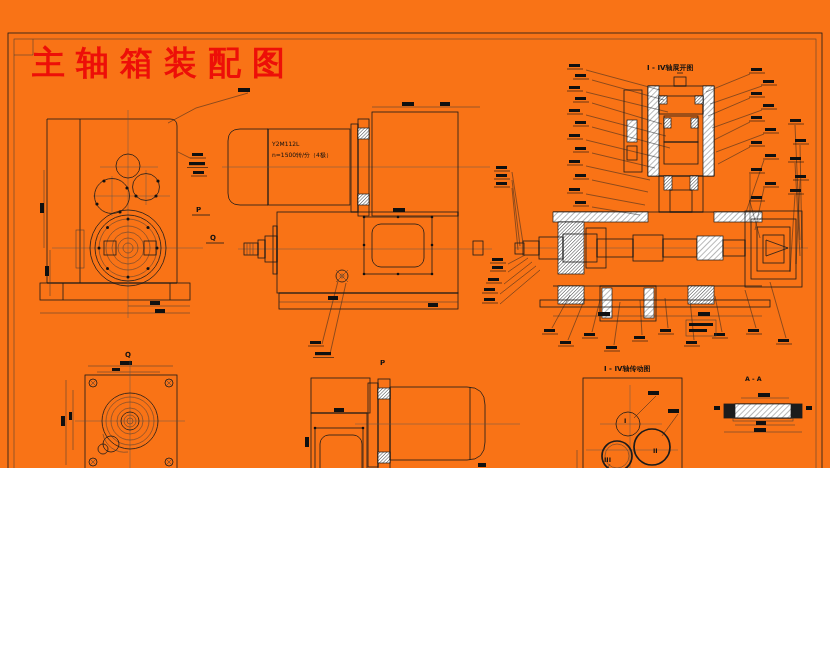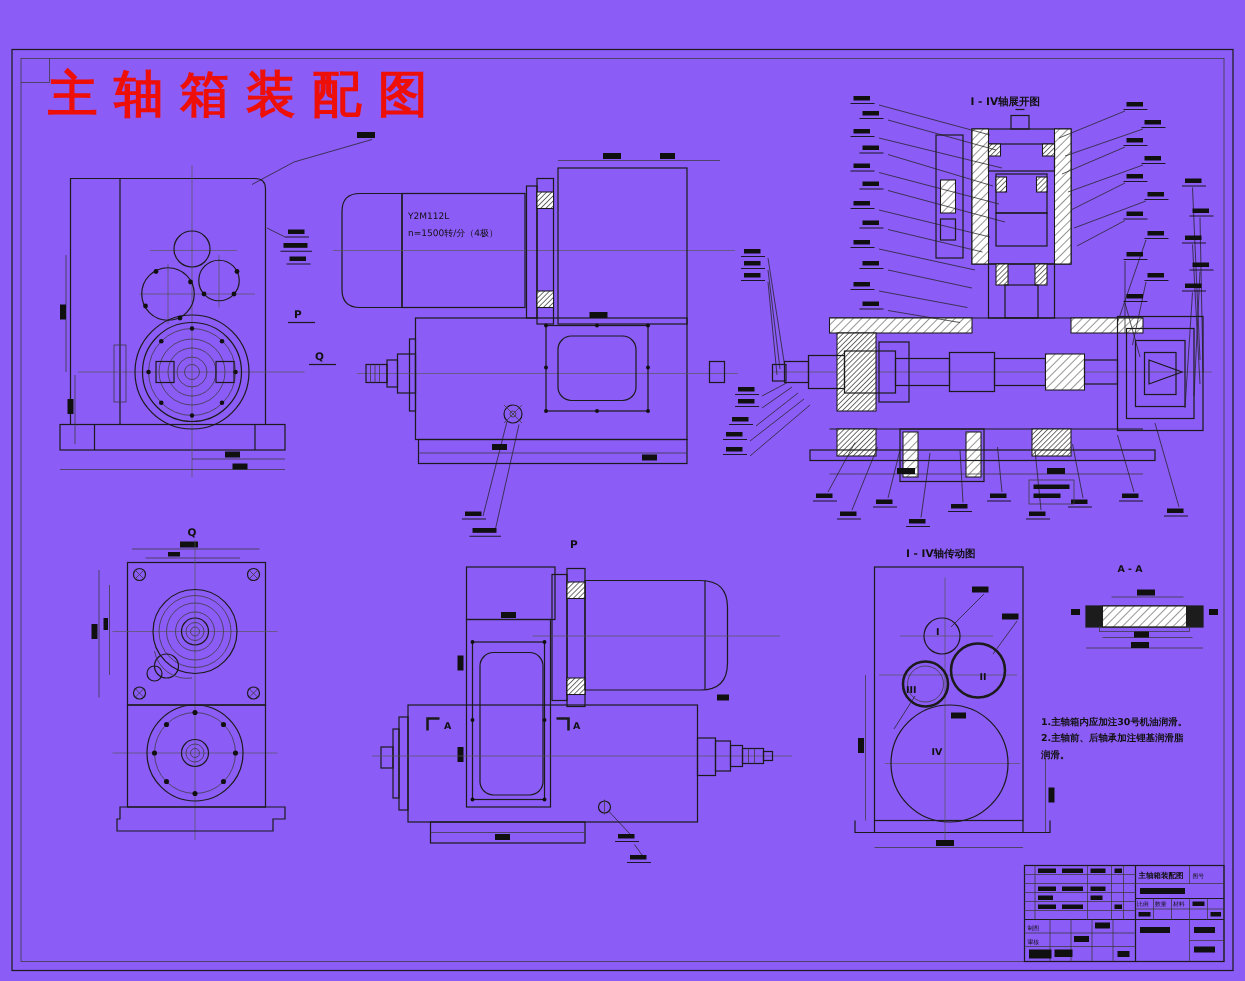--- a/index.html
+++ b/index.html
@@ -1,16 +1,16 @@
 <!DOCTYPE html>
 <html><head>
 <meta charset="utf-8">
 <style>
   html,body{margin:0;padding:0;background:#fff;}
-  #page{position:relative;width:830px;height:654px;background:#8b5cf6;overflow:hidden;
+  #page{position:relative;width:830px;height:468px;background:#f97316;overflow:hidden;
         font-family:"DejaVu Sans",sans-serif;}
   svg text{font-family:"DejaVu Sans",sans-serif;fill:#111;}
   .s   {stroke:#1b1b1b;stroke-width:.8;fill:none;}
   .s2  {stroke:#1b1b1b;stroke-width:1.7;fill:none;}
   .thin{stroke:#3a3a3a;stroke-width:.5;fill:none;}
   .cl  {stroke:#555;stroke-width:.45;fill:none;}
   .lead{stroke:#222;stroke-width:.5;fill:none;}
   .b   {fill:#101010;stroke:none;}
   .hat {fill:url(#h1);stroke:#1b1b1b;stroke-width:.7;}
   .hatd{fill:url(#h2);stroke:#1b1b1b;stroke-width:.7;}

